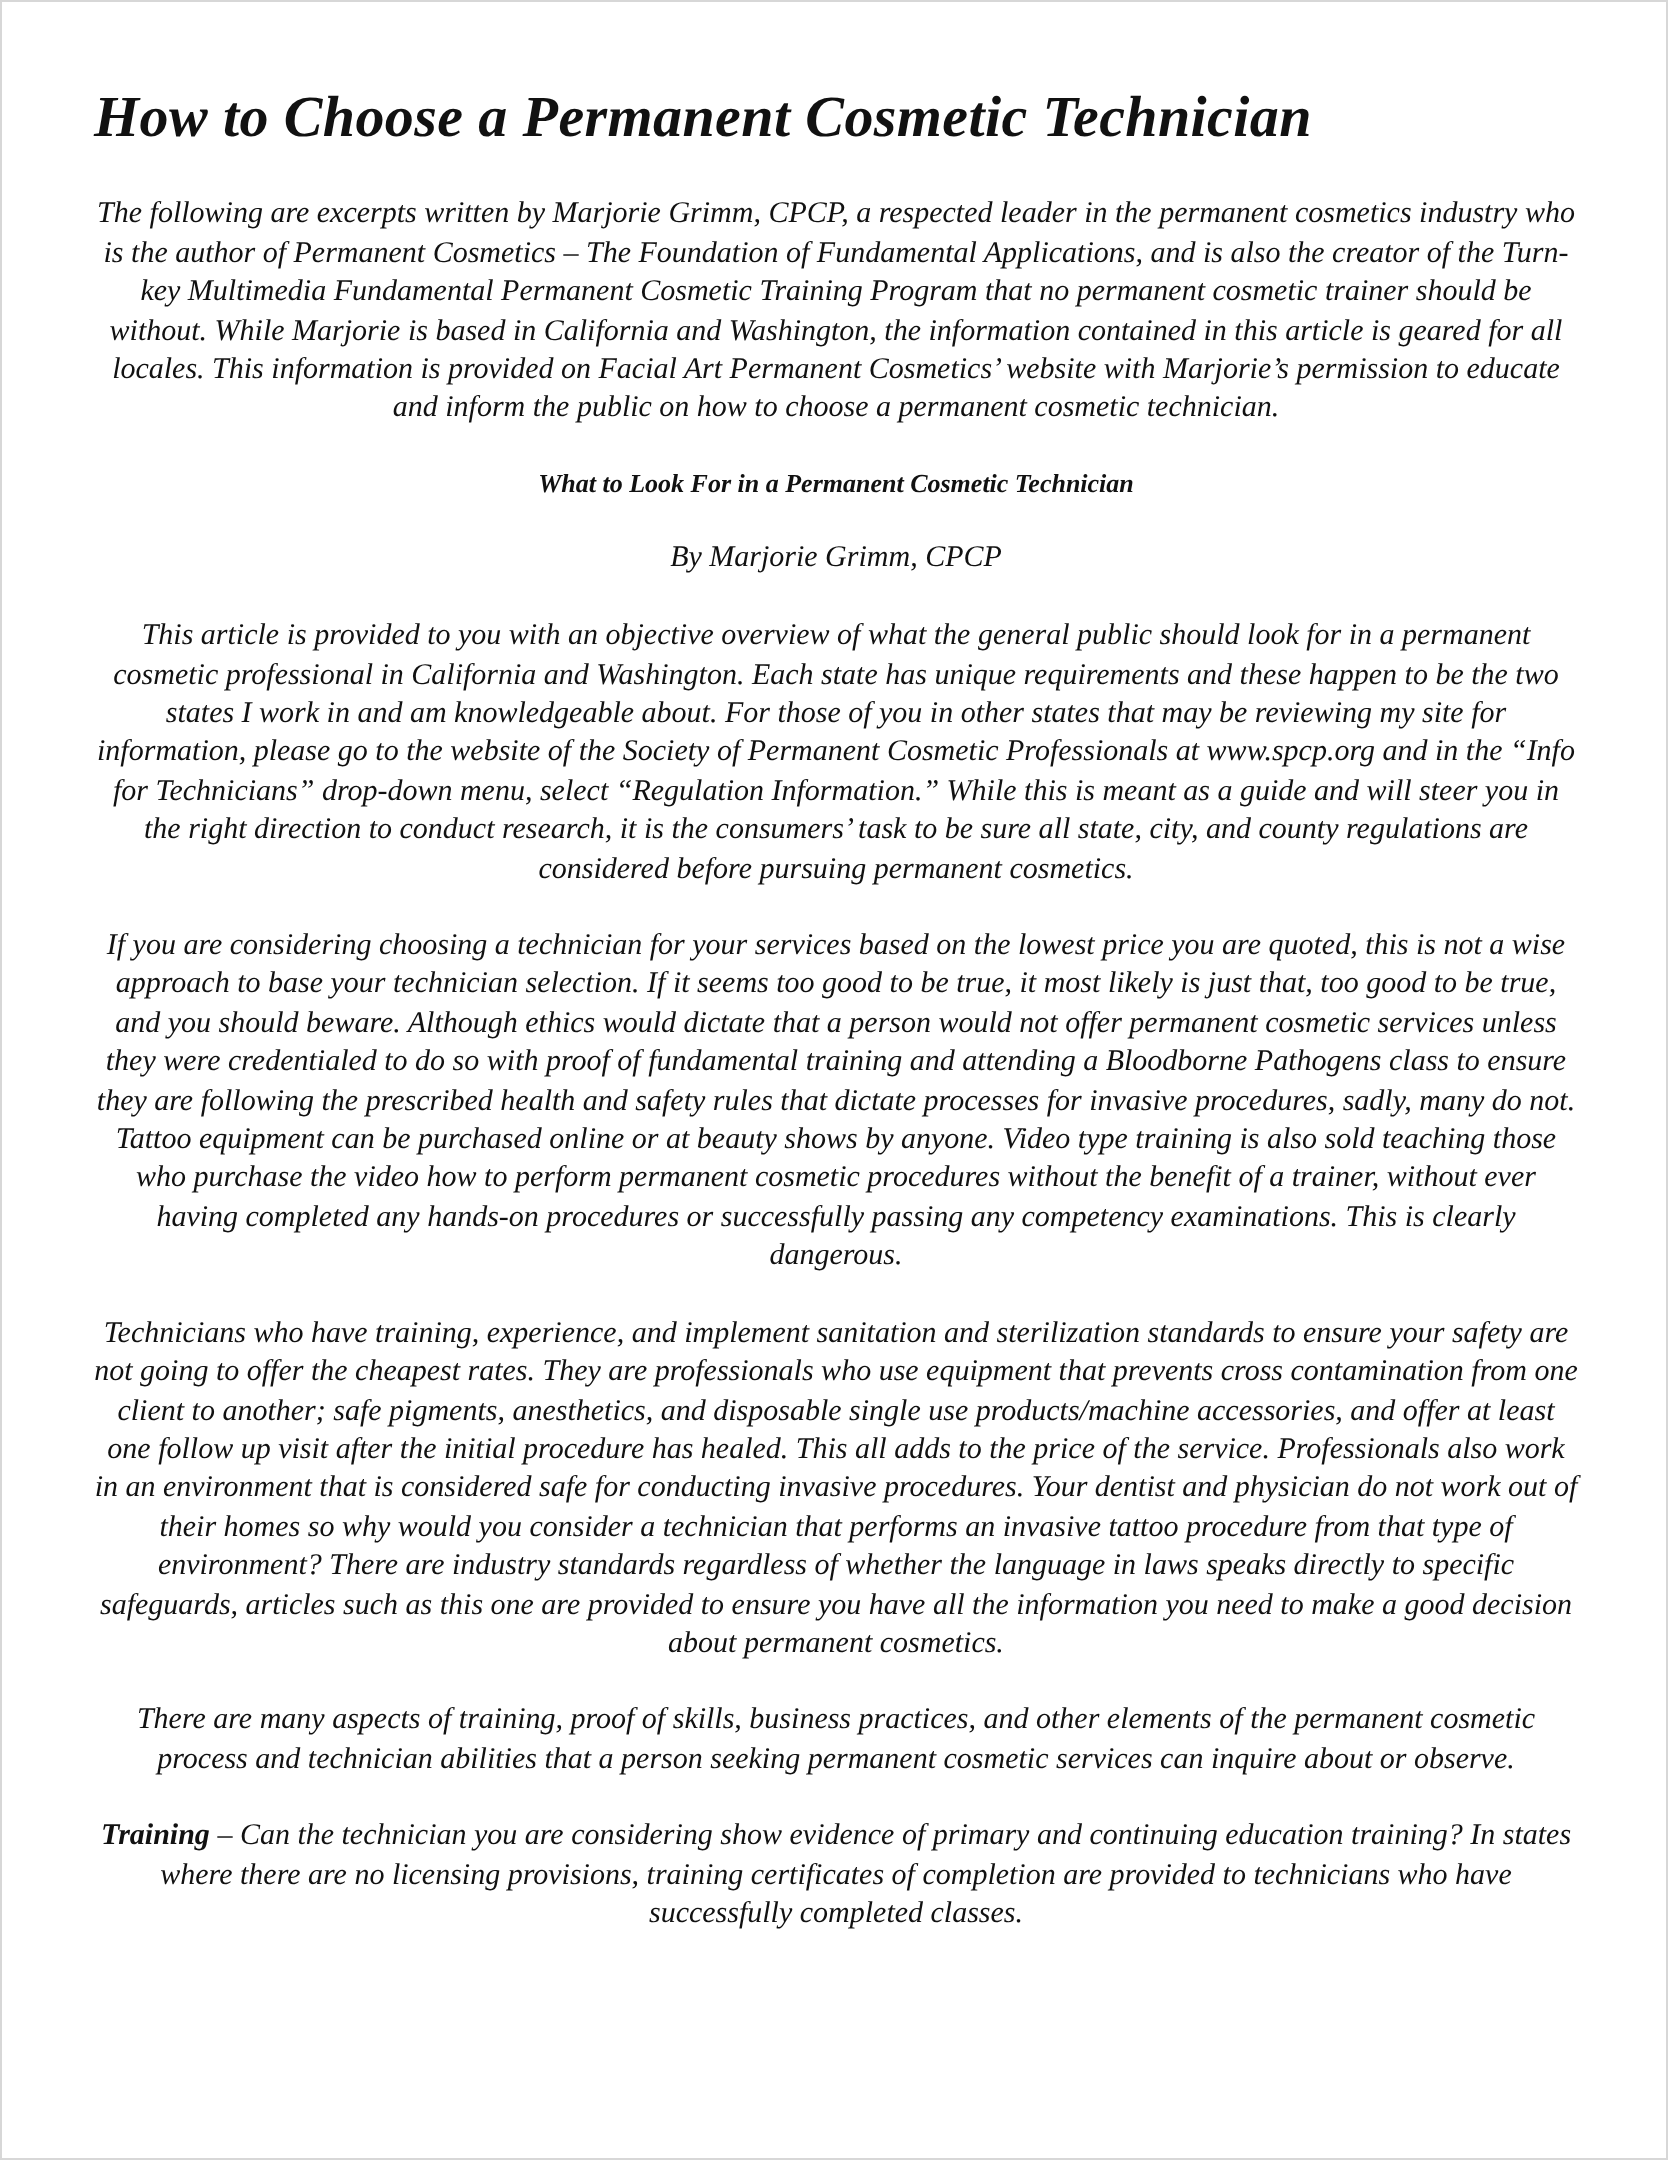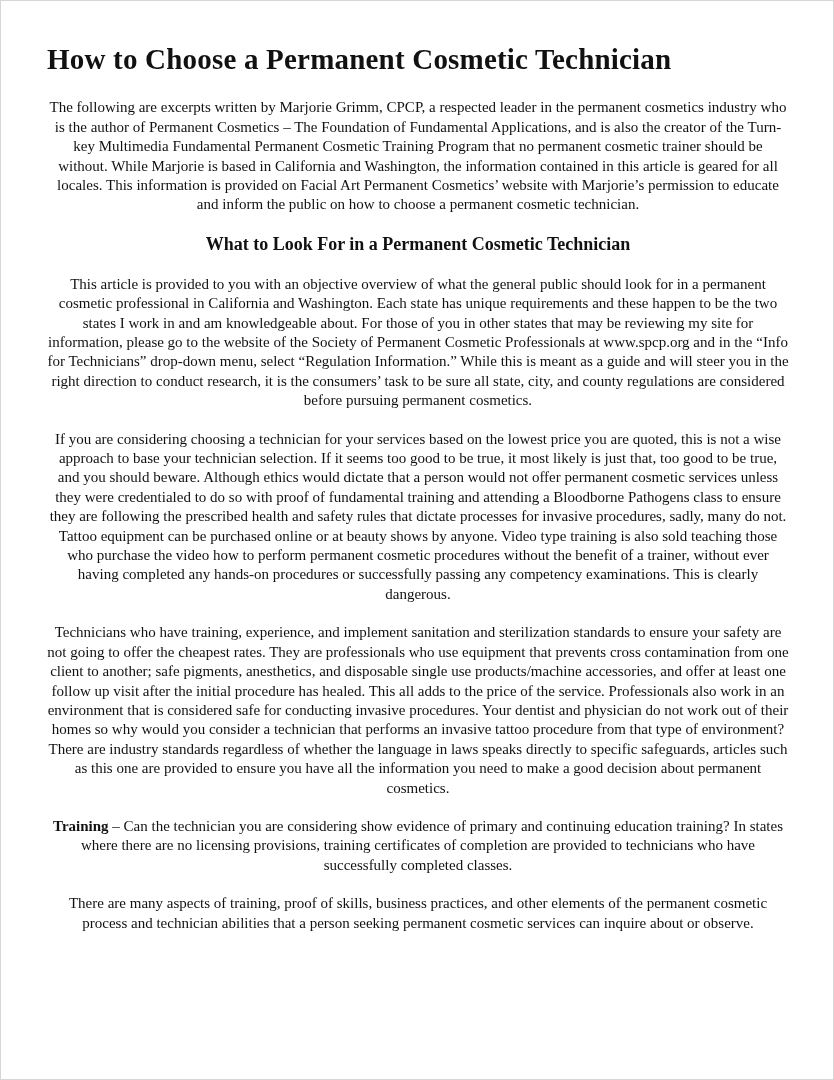--- a/index.html
+++ b/index.html
@@ -11,36 +11,37 @@
     width: 834px;
     min-height: 1080px;
     font-family: "Liberation Serif", "DejaVu Serif", serif;
     color: #111111;
     box-sizing: border-box;
     border: 1px solid #d7d7d7;
   }
   .page {
     padding: 42px 44px 30px 46px;
     box-sizing: border-box;
+    font-style: italic;
   }
   h1.doc-title {
     font-size: 29px;
     font-weight: 700;
     line-height: 1.15;
     margin: 0 0 22px 0;
     letter-spacing: 0.2px;
   }
   p.body-para {
     font-size: 15px;
     line-height: 19.4px;
     margin: 0 0 19px 0;
     text-align: center;
   }
   h2.section-heading {
-    font-size: 18px;
+    font-size: 13px;
     font-weight: 700;
     text-align: center;
     margin: 6px 0 20px 0;
   }
   p.byline {
     font-size: 15px;
     line-height: 19.4px;
     text-align: center;
     margin: 0 0 20px 0;
   }
@@ -52,24 +53,25 @@
 <body>
 
 <div class="page">
 
   <h1 class="doc-title">How to Choose a Permanent Cosmetic Technician</h1>
 
   <p class="body-para">The following are excerpts written by Marjorie Grimm, CPCP, a respected leader in the permanent cosmetics industry who is the author of Permanent Cosmetics – The Foundation of Fundamental Applications, and is also the creator of the Turn-key Multimedia Fundamental Permanent Cosmetic Training Program that no permanent cosmetic trainer should be without.  While Marjorie is based in California and Washington, the information contained in this article is geared for all locales. This information is provided on Facial Art Permanent Cosmetics’ website with Marjorie’s permission to educate and inform the public on how to choose a permanent cosmetic technician.</p>
 
   <h2 class="section-heading">What to Look For in a Permanent Cosmetic Technician</h2>
 
+  <p class="byline">By Marjorie Grimm, CPCP</p>
 
   <p class="body-para">This article is provided to you with an objective overview of what the general public should look for in a permanent cosmetic professional in California and Washington. Each state has unique requirements and these happen to be the two states I work in and am knowledgeable about. For those of you in other states that may be reviewing my site for information, please go to the website of the Society of Permanent Cosmetic Professionals at www.spcp.org and in the “Info for Technicians” drop-down menu, select “Regulation Information.”  While this is meant as a guide and will steer you in the right direction to conduct research, it is the consumers’ task to be sure all state, city, and county regulations are considered before pursuing permanent cosmetics.</p>
 
   <p class="body-para">If you are considering choosing a technician for your services based on the lowest price you are quoted, this is not a wise approach to base your technician selection. If it seems too good to be true, it most likely is just that, too good to be true, and you should beware. Although ethics would dictate that a person would not offer permanent cosmetic services unless they were credentialed to do so with proof of fundamental training and attending a Bloodborne Pathogens class to ensure they are following the prescribed health and safety rules that dictate processes for invasive procedures, sadly, many do not. Tattoo equipment can be purchased online or at beauty shows by anyone. Video type training is also sold teaching those who purchase the video how to perform permanent cosmetic procedures without the benefit of a trainer, without ever having completed any hands-on procedures or successfully passing any competency examinations. This is clearly dangerous.</p>
 
   <p class="body-para">Technicians who have training, experience, and implement sanitation and sterilization standards to ensure your safety are not going to offer the cheapest rates. They are professionals who use equipment that prevents cross contamination from one client to another; safe pigments, anesthetics, and disposable single use products/machine accessories, and offer at least one follow up visit after the initial procedure has healed. This all adds to the price of the service. Professionals also work in an environment that is considered safe for conducting invasive procedures. Your dentist and physician do not work out of their homes so why would you consider a technician that performs an invasive tattoo procedure from that type of environment? There are industry standards regardless of whether the language in laws speaks directly to specific safeguards, articles such as this one are provided to ensure you have all the information you need to make a good decision about permanent cosmetics.</p>
 
+  <p class="body-para">There are many aspects of training, proof of skills, business practices, and other elements of the permanent cosmetic process and technician abilities that a person seeking permanent cosmetic services can inquire about or observe.</p>
+
   <p class="body-para"><span class="bold-lead">Training</span><span> – Can the technician you are considering show evidence of primary and continuing education training? In states where there are no licensing provisions, training certificates of completion are provided to technicians who have successfully completed classes.</span></p>
-
-  <p class="body-para">There are many aspects of training, proof of skills, business practices, and other elements of the permanent cosmetic process and technician abilities that a person seeking permanent cosmetic services can inquire about or observe.</p>
 
 </div>
 
 </body></html>

